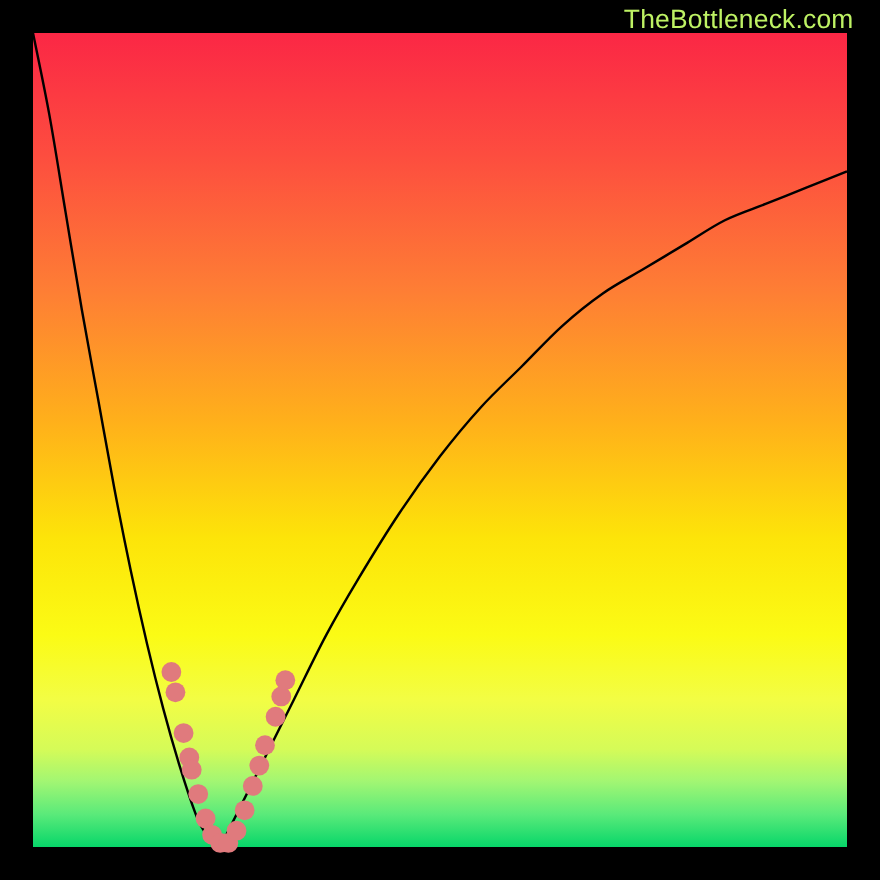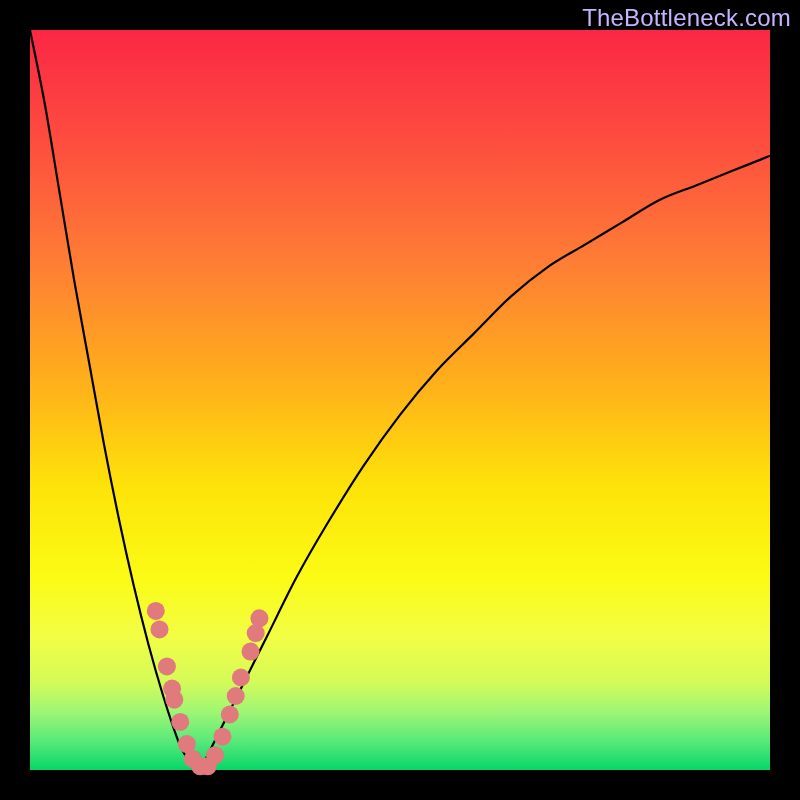--- a/index.html
+++ b/index.html
@@ -31,26 +31,26 @@
       #fde409 62%,
       #fbfb15 74%,
       #f2fd45 82%,
       #d5fb58 88%,
       #a1f673 92%,
       #5aea7a 96%,
       #07d669 100%);
   }
   .watermark {
     position: absolute;
-    right: 9px;
+    right: 24px;
     top: 4px;
     font-family: Arial, Helvetica, sans-serif;
     font-size: 24px;
     font-weight: 500;
-    color: #c4b5fd;
+    color: #bef264;
     letter-spacing: 0.2px;
     user-select: none;
   }
   svg.curves {
     position: absolute;
     left: 30px;
     top: 30px;
     width: 740px;
     height: 740px;
     overflow: visible;

